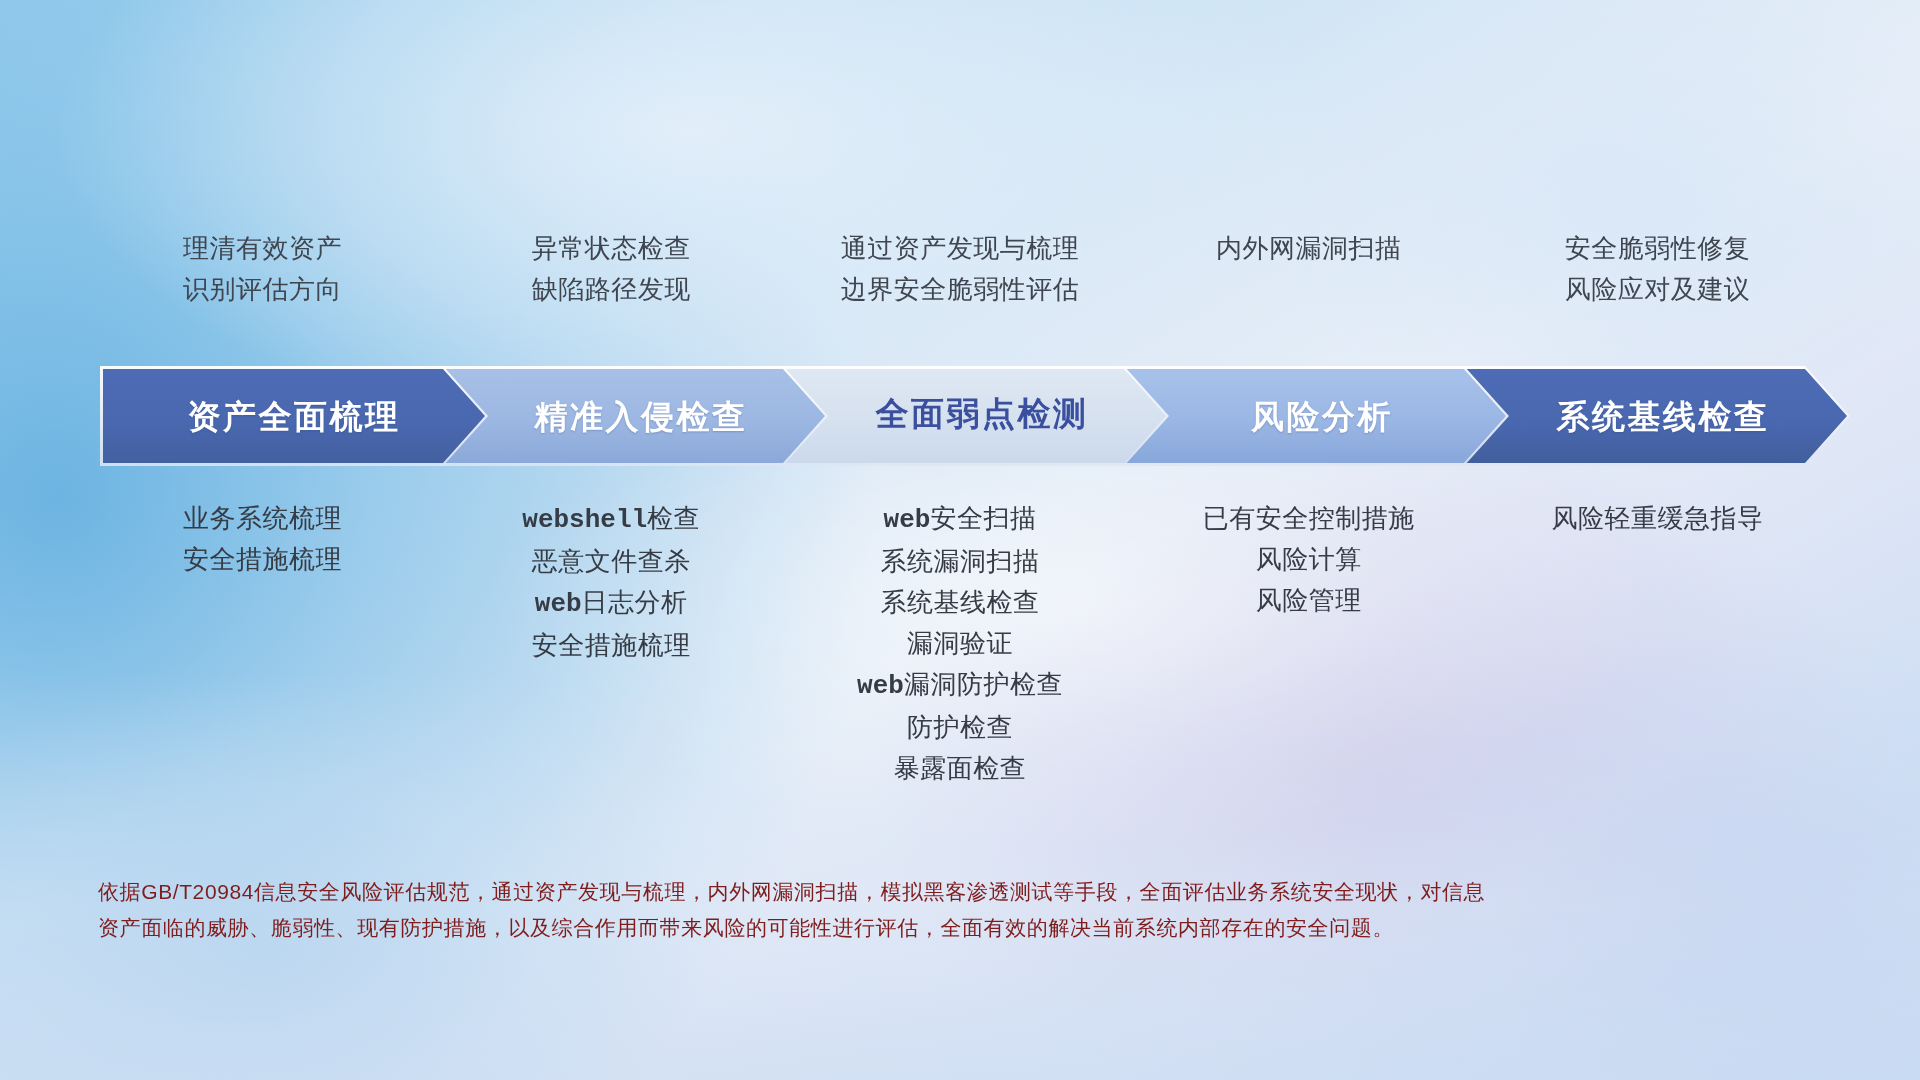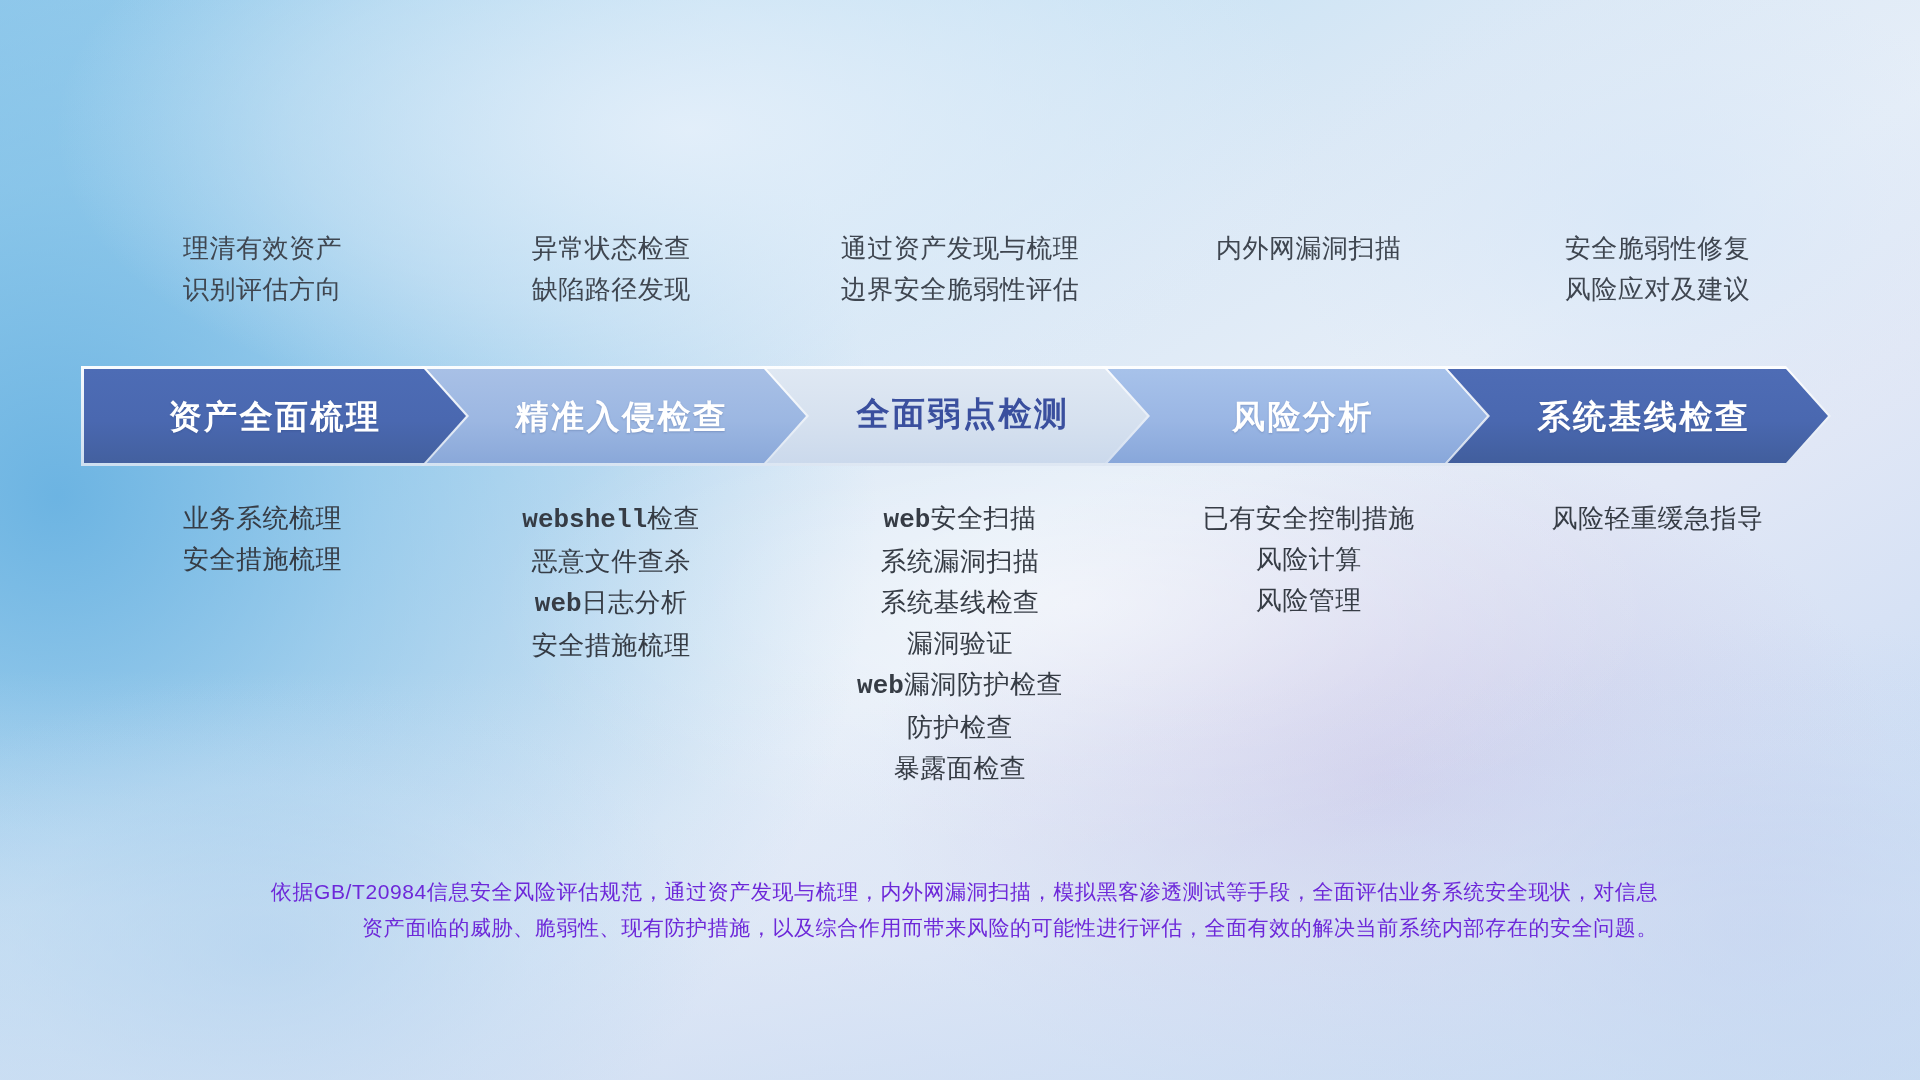--- a/index.html
+++ b/index.html
@@ -88,21 +88,21 @@
     font-size: 26px;
     color: #3f4650;
     line-height: 1.58;
     letter-spacing: 0.5px;
     white-space: nowrap;
   }
 
   
   #banner {
     position: absolute;
-    left: 84px;
+    left: 103px;
     top: 369px;
     width: 1744px;
     height: 94px;
     text-align: center;
   }
 
   .chev {
     position: absolute;
     top: 0;
     height: 94px;
@@ -165,23 +165,22 @@
   }
 
   
   #footer {
     position: absolute;
     left: 98px;
     top: 874px;
     width: 1560px;
     font-size: 21px;
     line-height: 1.72;
-    color: #6d28d9;
+    color: #7f1d1d;
     letter-spacing: 0.6px;
-    text-align: right;
   }
   #footer p { margin: 0; }
 </style>
 </head>
 <body>
 
 <div id="stage">
 
   <div class="bg-layer bg-base"></div>
   <div class="bg-layer bg-blob-a"></div>

